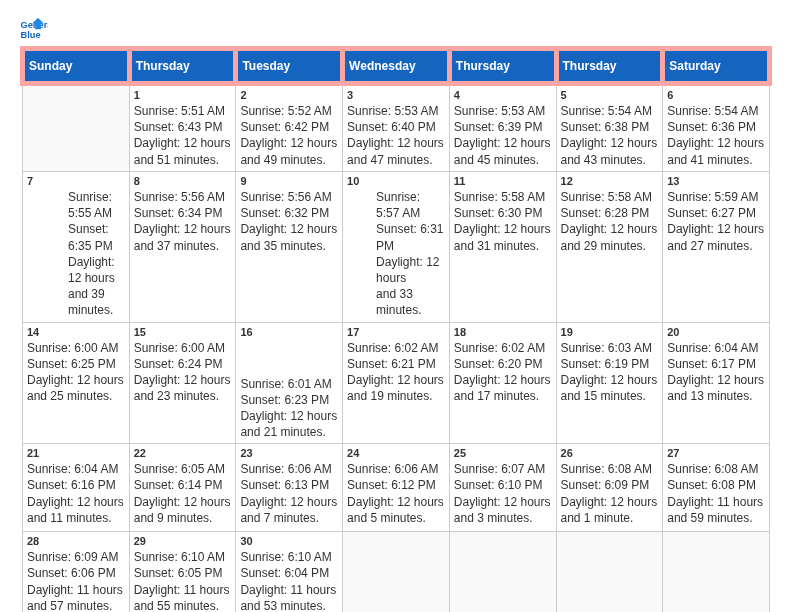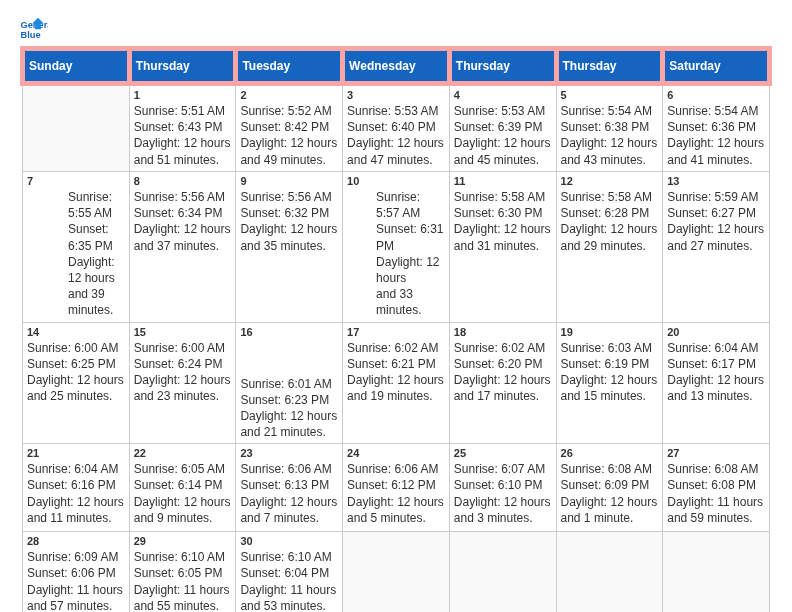--- a/index.html
+++ b/index.html
@@ -119,21 +119,21 @@
           <td>
             <span class="day-num">1</span>
             <div class="cell-info" style="white-space: pre-line;">Sunrise: 5:51 AM
 Sunset: 6:43 PM
 Daylight: 12 hours
 and 51 minutes.</div>
           </td>
           <td>
             <span class="day-num">2</span>
             <div class="cell-info" style="white-space: pre-line;">Sunrise: 5:52 AM
-Sunset: 8:42 PM
+Sunset: 6:42 PM
 Daylight: 12 hours
 and 49 minutes.</div>
           </td>
           <td>
             <span class="day-num">3</span>
             <div class="cell-info" style="white-space: pre-line;">Sunrise: 5:53 AM
 Sunset: 6:40 PM
 Daylight: 12 hours
 and 47 minutes.</div>
           </td>

